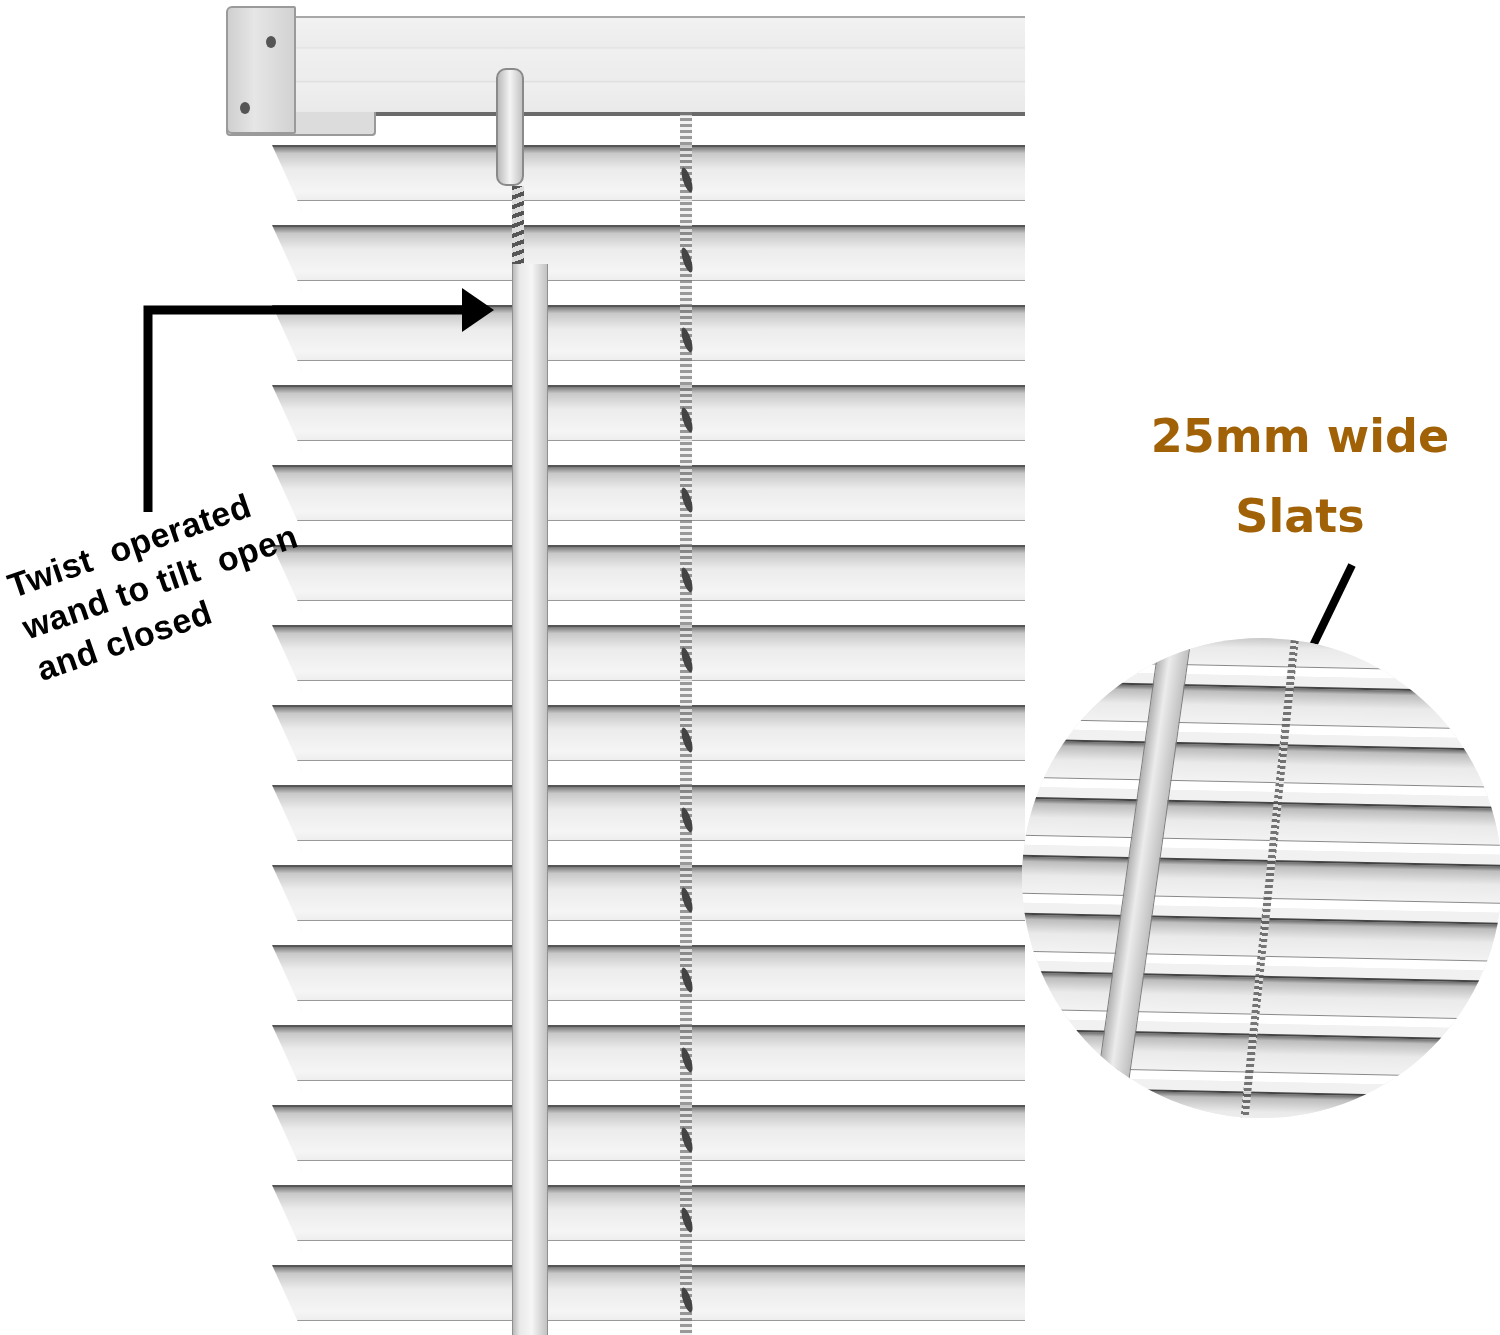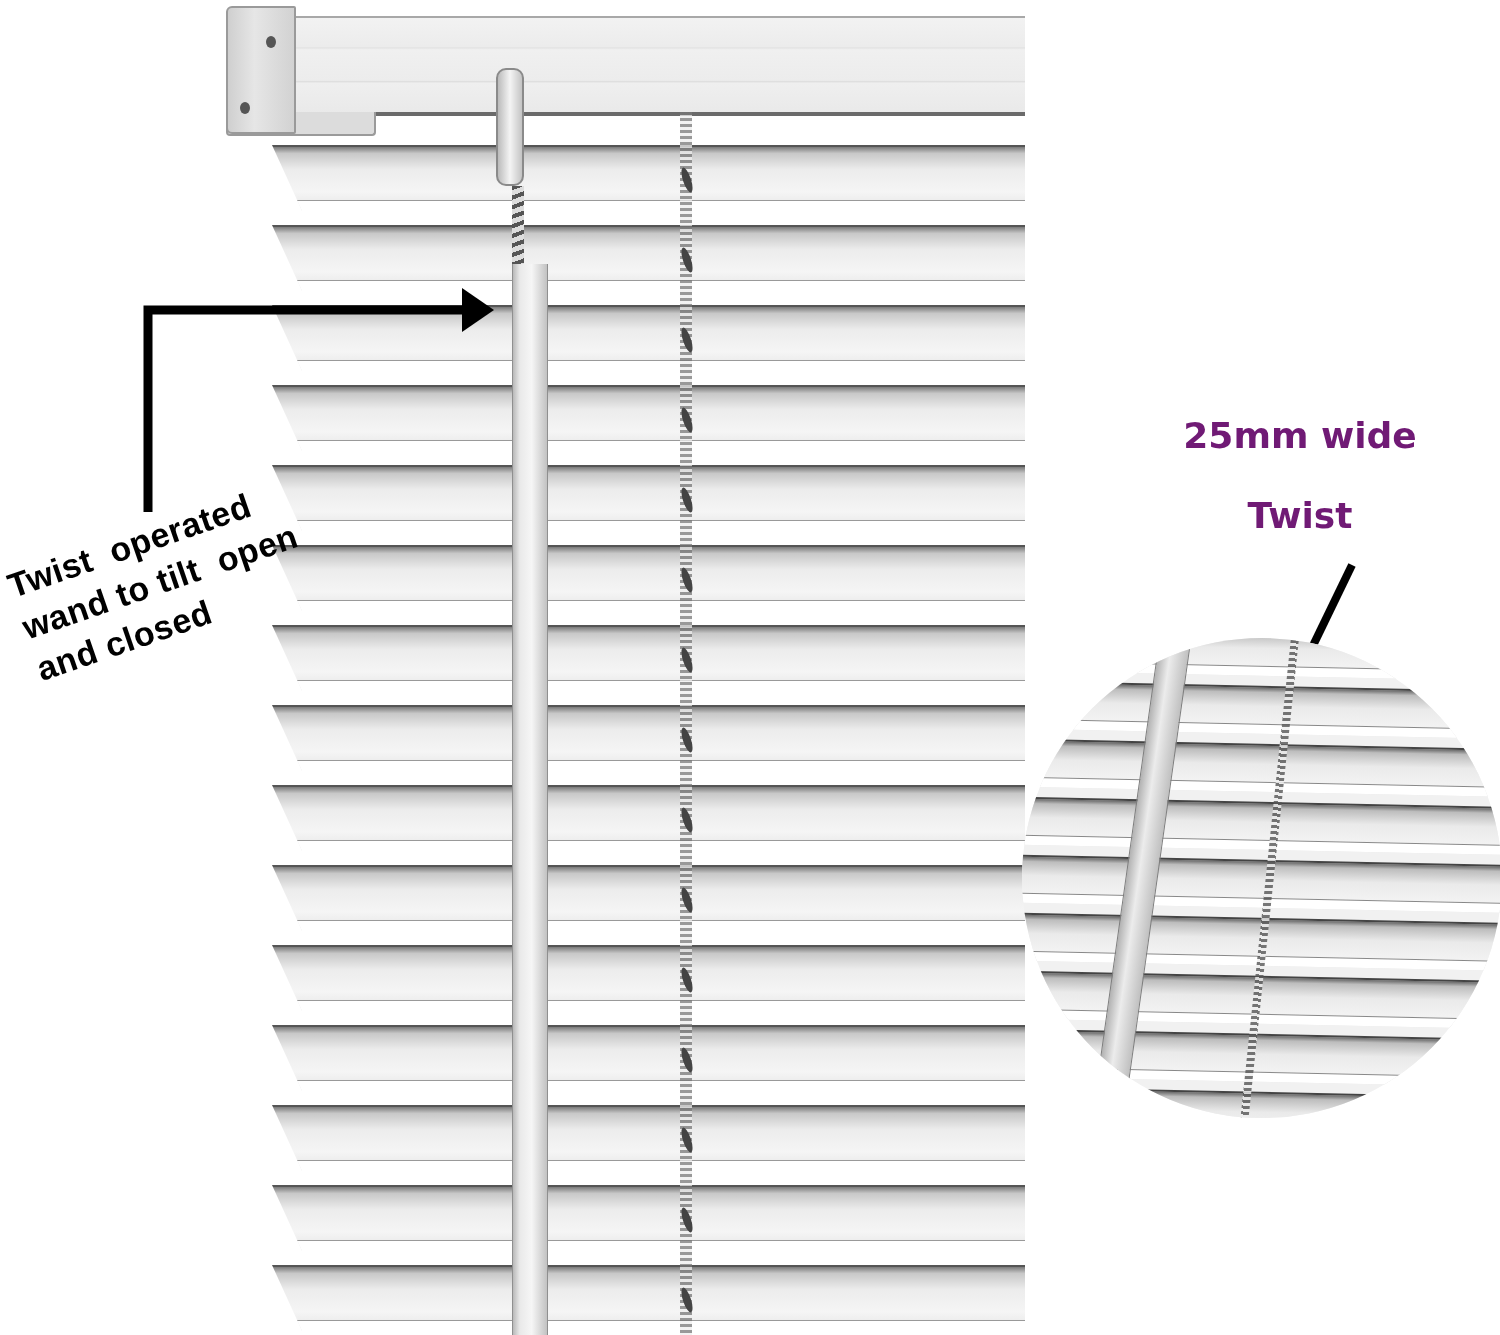--- a/index.html
+++ b/index.html
@@ -25,21 +25,21 @@
   .wand-hook { position: absolute; left: 496px; top: 68px; width: 28px; height: 118px; background: linear-gradient(90deg,#bbb,#f4f4f4 50%,#c4c4c4); border: 2px solid #8a8a8a; border-radius: 10px; box-sizing: border-box; }
   .wand-link { position: absolute; left: 512px; top: 186px; width: 12px; height: 80px; background: repeating-linear-gradient(160deg,#555 0 4px,#ddd 4px 9px); }
   .wand { position: absolute; left: 512px; top: 264px; width: 36px; height: 1071px; background: linear-gradient(90deg,#b9b9b9 0%,#e9e9e9 20%,#f6f6f6 55%,#c2c2c2 100%); border-left: 1px solid #8f8f8f; border-right: 1px solid #8f8f8f; box-sizing: border-box; }
 
   
   .arrow-left { position: absolute; left: 0; top: 0; width: 520px; height: 530px; }
   .wand-caption { position: absolute; left: 2px; top: 566px; width: 420px; transform: rotate(-19deg); transform-origin: left top; font-family: "Liberation Sans", sans-serif; font-weight: 900; font-size: 34px; line-height: 44px; color: #000; letter-spacing: 0.5px; }
   .wand-caption span { display: block; white-space: pre; }
 
   
-  .slat-caption { position: absolute; left: 1100px; top: 396px; width: 400px; text-align: center; font-family: "DejaVu Sans", sans-serif; font-weight: bold; font-size: 36px; line-height: 80px; color: #701a75; }
+  .slat-caption { position: absolute; left: 1100px; top: 396px; width: 400px; text-align: center; font-family: "DejaVu Sans", sans-serif; font-weight: bold; font-size: 46px; line-height: 80px; color: #a16207; }
   .slat-caption span { display: block; }
   .arrow-right { position: absolute; left: 1200px; top: 555px; width: 180px; height: 230px; }
 
   
   .inset { position: absolute; left: 1022px; top: 638px; width: 480px; height: 480px; border-radius: 50%; overflow: hidden; background: #f1f1f1; }
   .inset .islat { position: absolute; left: -20px; width: 540px; height: 48px; background: linear-gradient(180deg,#6a6a6a 0%,#bdbdbd 10%,#eaeaea 40%,#f3f3f3 80%,#dedede 100%); transform: rotate(1.2deg); border-top: 2px solid #444; box-sizing: border-box; }
   .inset .islat::after { content: ""; position: absolute; left: 0; right: 0; bottom: 0; height: 9px; background: #ffffff; border-top: 1px solid #888; }
   .inset .iwand { position: absolute; left: 140px; top: -20px; width: 30px; height: 540px; background: linear-gradient(90deg,#b2b2b2,#ececec 40%,#c0c0c0); transform: rotate(8deg); transform-origin: top left; border-left: 1px solid #7d7d7d; border-right: 1px solid #7d7d7d; }
   .inset .icord { position: absolute; left: 270px; top: -10px; width: 8px; height: 520px; background: repeating-linear-gradient(180deg,#555 0 3px,#eee 3px 6px); transform: rotate(6deg); transform-origin: top left; opacity: .8; }
 </style>
@@ -102,21 +102,21 @@
     <polygon points="462,288 494,310 462,332" fill="#000"></polygon>
   </svg>
   <div class="wand-caption">
     <span>Twist  operated</span>
     <span>wand to tilt  open</span>
     <span>and closed</span>
   </div>
 
   <div class="slat-caption">
     <span>25mm wide</span>
-    <span>Twist</span>
+    <span>Slats</span>
   </div>
   <svg class="arrow-right" viewBox="0 0 180 230">
     <line x1="152" y1="10" x2="62" y2="196" stroke="#000" stroke-width="8"></line>
     <polygon points="40,214 48,170 84,190" fill="#000"></polygon>
   </svg>
 
   <div class="inset">
     <div id="islats">
         <div class="islat" style="top: -10px;"></div>
         <div class="islat" style="top: 48px;"></div>

